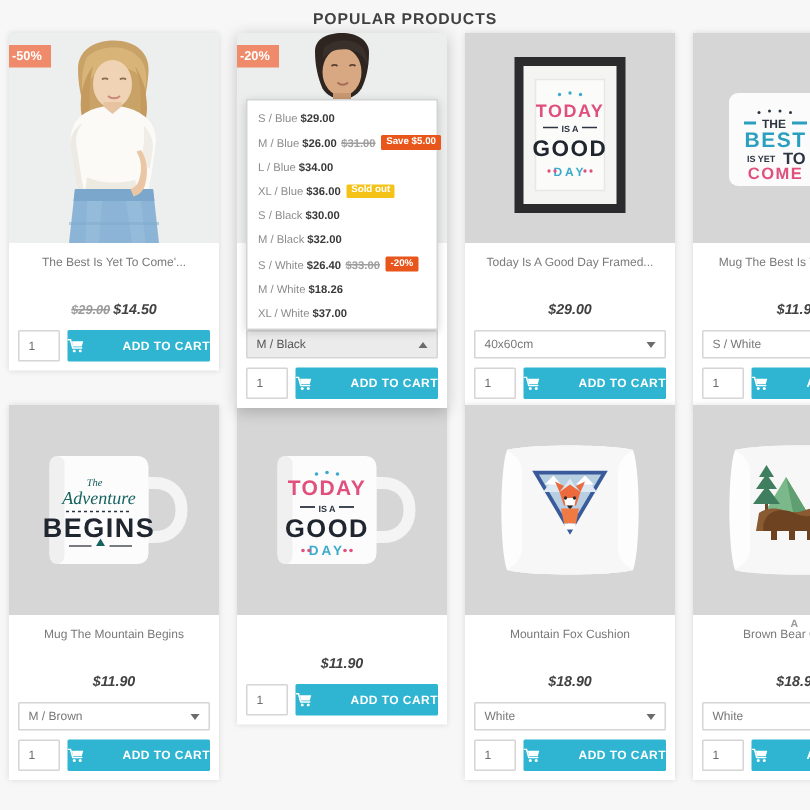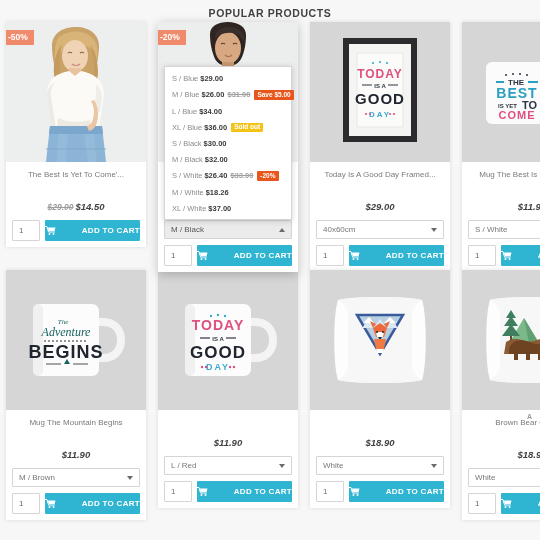--- a/index.html
+++ b/index.html
@@ -144,21 +144,21 @@
     bottom: 19px;
     width: 128px;
     background: #fff;
     border: 1px solid #d4d4d4;
     box-shadow: 0 1px 6px rgba(0,0,0,.18);
     z-index: 60;
     padding: 4px 0 3px 0;
   }
   .opt {
     display: flex;
-    align-items: flex-start;
+    align-items: flex-end;
     font-size: 7.5px;
     color: #8c8c8c;
     padding: 3.5px 7px;
     white-space: nowrap;
     line-height: 9px;
   }
   .opt b { color: #3a3a3a; font-weight: bold; margin-left: 2px; }
   .opt .strike {
     color: #9f9f9f;
     text-decoration: line-through;
@@ -561,26 +561,20 @@
                   <circle cx="76" cy="97" r="1.2"></circle>
               </g>
             </svg>
           </div>
         </div>
         <div class="info">
           <div class="prices">
             <span>$11.90</span>
           </div>
         </div>
-        <div class="selwrap">
-          <div class="select">
-            <span>L / Red</span>
-            <span class="caret"></span>
-          </div>
-        </div>
         <div class="cartrow">
           <div class="qty">1</div>
           <div class="atc">
             <svg class="cart-ic" viewBox="0 0 22 18">
               <path d="M0 1h4l3 11h12" stroke="#fff" stroke-width="2" fill="none" stroke-linecap="round"></path>
               <path d="M6 3h15l-2 7H7z" fill="#fff"></path>
               <circle cx="9" cy="16" r="2" fill="#fff"></circle>
                 <circle cx="17" cy="16" r="2" fill="#fff"></circle>
             </svg>
             <span>ADD TO CART</span>
@@ -605,20 +599,21 @@
               <path d="M66 62h8l-1 5h-6z" fill="#fff"></path>
               <circle cx="67" cy="62" r="1.1" fill="#2b2b2b"></circle>
                 <circle cx="73" cy="62" r="1.1" fill="#2b2b2b"></circle>
               <path d="M68 67h4l-2 3z" fill="#2b2b2b"></path>
               <path d="M64 69h12l-2 10h-8z" fill="#f07a44"></path>
               <path d="M66 79h8l-1 4h-6z" fill="#fff"></path>
             </svg>
           </div>
         </div>
         <div class="info">
+          <div class="pname">Mountain Fox Cushion</div>
           <div class="prices">
             <span>$18.90</span>
           </div>
         </div>
         <div class="selwrap">
           <div class="select">
             <span>White</span>
             <span class="caret"></span>
           </div>
         </div>

